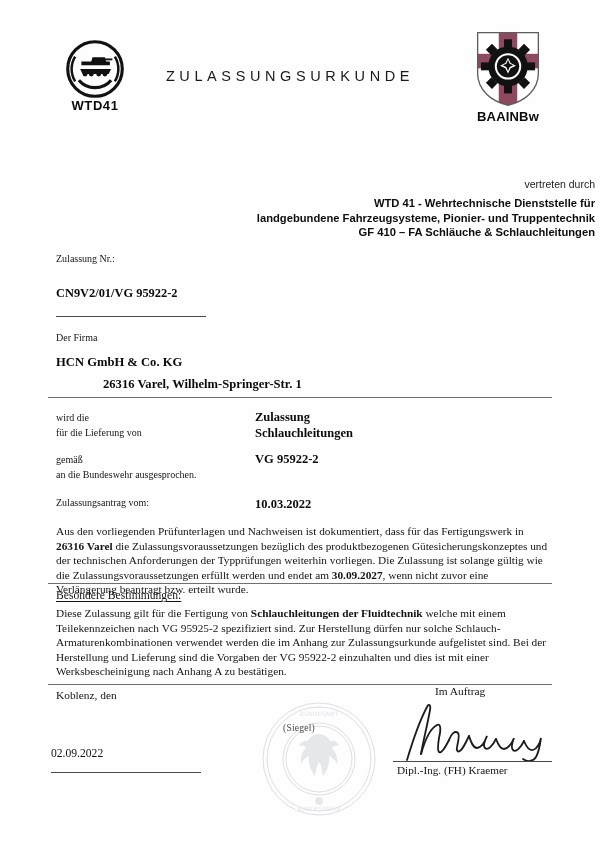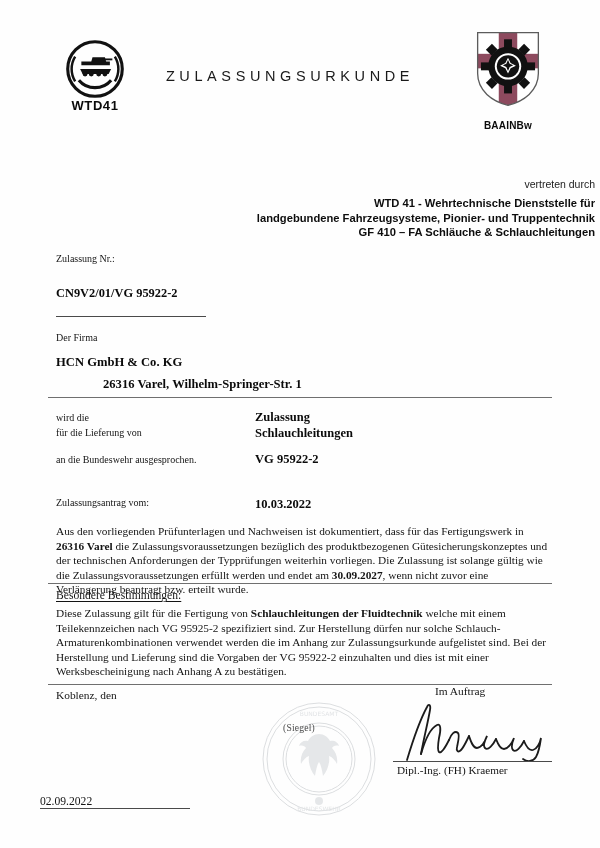--- a/index.html
+++ b/index.html
@@ -76,23 +76,23 @@
   }
   .logo-baain .shield {
     display: block;
     margin: 0 auto;
     width: 66px;
     height: 78px;
   }
   .logo-baain .caption {
     font-family: "Liberation Sans", sans-serif;
     font-weight: bold;
-    font-size: 10px;
+    font-size: 13px;
     letter-spacing: 0.2px;
-    margin-top: 12px;
+    margin-top: 1px;
     color: #0b0b0b;
   }
 
   
   .authority {
     position: absolute;
     left: 0;
     top: 143px;
     width: 600px;
     text-align: center;
@@ -209,28 +209,27 @@
   
   .foot-place {
     position: absolute;
     left: 56px;
     top: 689px;
     font-size: 11.4px;
     color: #141414;
   }
   .foot-date {
     position: absolute;
-    left: 40px;
+    left: 51px;
     top: 747px;
     font-size: 11.6px;
     color: #141414;
     width: 150px;
-    padding-bottom: 0;
+    padding-bottom: 12px;
     border-bottom: 1.1px solid #4a4a4a;
-    margin-top: 48px;
   }
 
   .foot-order {
     position: absolute;
     left: 393px;
     top: 685px;
     font-size: 11.4px;
     color: #141414;
     margin-left: 42px;
   }
@@ -379,20 +378,21 @@
   <div class="field-label wirddie">
     <div>wird die</div>
     <div>für die Lieferung von</div>
   </div>
   <div class="field-value delivery-val">
     <div>Zulassung</div>
     <div>Schlauchleitungen</div>
   </div>
 
   <div class="field-label gemaess">
+    <div>gemäß</div>
     <div>an die Bundeswehr ausgesprochen.</div>
   </div>
   <div class="field-value norm-val">VG 95922-2</div>
 
   <div class="field-label antrag-label">Zulassungsantrag vom:</div>
   <div class="field-value antrag-val">10.03.2022</div>
 
   <div class="main-para"><span>Aus den vorliegenden Prüfunterlagen und Nachweisen ist dokumentiert, dass für das Fertigungswerk in </span><b>26316 Varel</b><span> die Zulassungsvoraussetzungen bezüglich des produktbezogenen Gütesicherungskonzeptes und der technischen Anforderungen der Typprüfungen weiterhin vorliegen. Die Zulassung ist solange gültig wie die Zulassungsvoraussetzungen erfüllt werden und endet am </span><b>30.09.2027</b><span>, wenn nicht zuvor eine Verlängerung beantragt bzw. erteilt wurde.</span></div>
 
   <div class="rule rule-2"></div>

